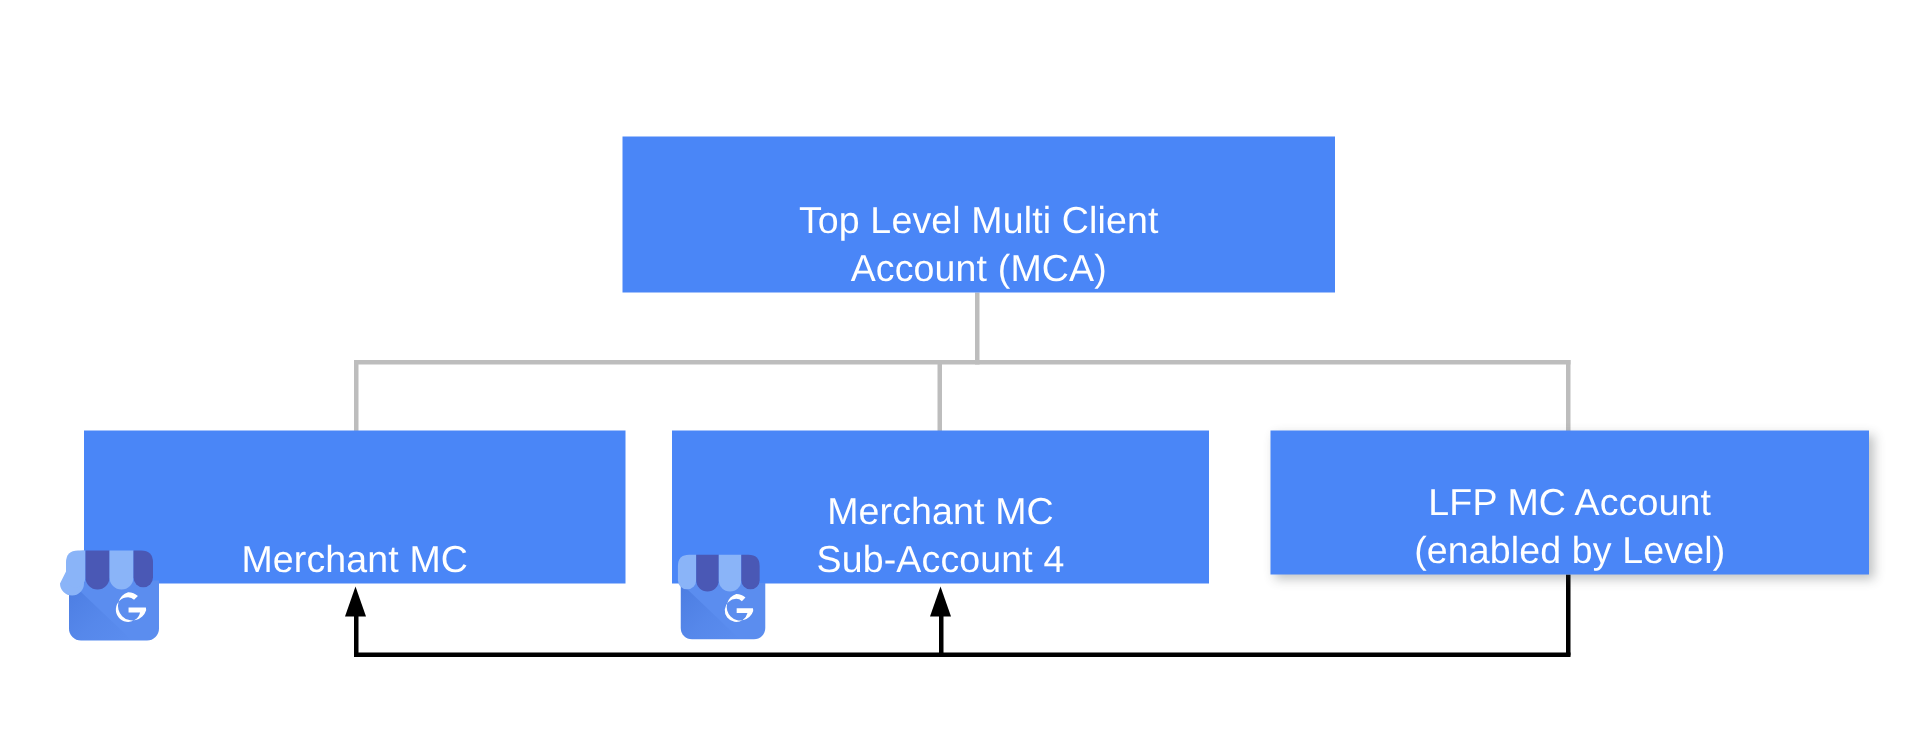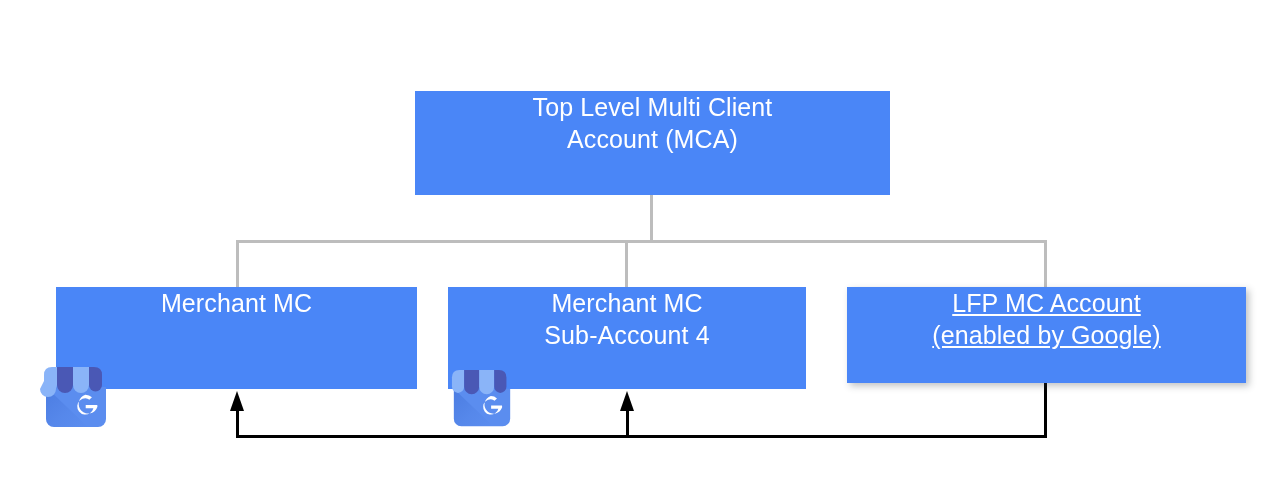--- a/index.html
+++ b/index.html
@@ -15,21 +15,21 @@
     position: relative;
     width: 1286px;
     height: 501px;
     background: #ffffff;
     overflow: hidden;
   }
   .node {
     position: absolute;
     box-sizing: border-box;
     display: flex;
-    align-items: flex-start;
+    align-items: flex-end;
     justify-content: center;
     text-align: center;
     color: #ffffff;
     font-size: 25px;
     line-height: 32px;
     letter-spacing: 0.1px;
     font-weight: 400;
     z-index: 5;
   }
   .node .node-text {
@@ -61,21 +61,20 @@
     width: 358px;
     height: 102px;
   }
   
   #node-lfp {
     left: 847px;
     top: 287px;
     width: 399px;
     height: 96px;
     box-shadow: 3px 3px 7px rgba(60,64,67,0.32);
-    text-decoration: underline;
   }
 
   
   .gline {
     position: absolute;
     background: #bdbdbd;
     z-index: 1;
   }
   #gstem     { left: 650px;  top: 195px; width: 3px;   height: 48px; }
   #gbus      { left: 236px;  top: 240px; width: 811px; height: 3px; }
@@ -147,21 +146,21 @@
   <div class="node" id="node-sub2" style="background:#4A86F7;">
     <span class="node-text">
       <span class="node-line">Merchant MC</span>
       <span class="node-line">Sub-Account 4</span>
     </span>
   </div>
 
   <div class="node" id="node-lfp" style="background:#4A86F7;">
     <span class="node-text">
       <span class="node-line">LFP MC Account</span>
-      <span class="node-line">(enabled by Google)</span>
+      <span class="node-line">(enabled by Level)</span>
     </span>
   </div>
 
   <svg class="gmb-icon" id="gmb-1" viewBox="0 0 72 66">
     <defs>
       <clipPath id="body-clip-1">
         <path d="M6 22 h60 v32 a8 8 0 0 1 -8 8 h-44 a8 8 0 0 1 -8 -8 z"></path>
       </clipPath>
       <linearGradient id="shade-1" x1="0" y1="0" x2="1" y2="1">
         <stop offset="0%" stop-color="#3f6fd6" stop-opacity="0.55"></stop>

